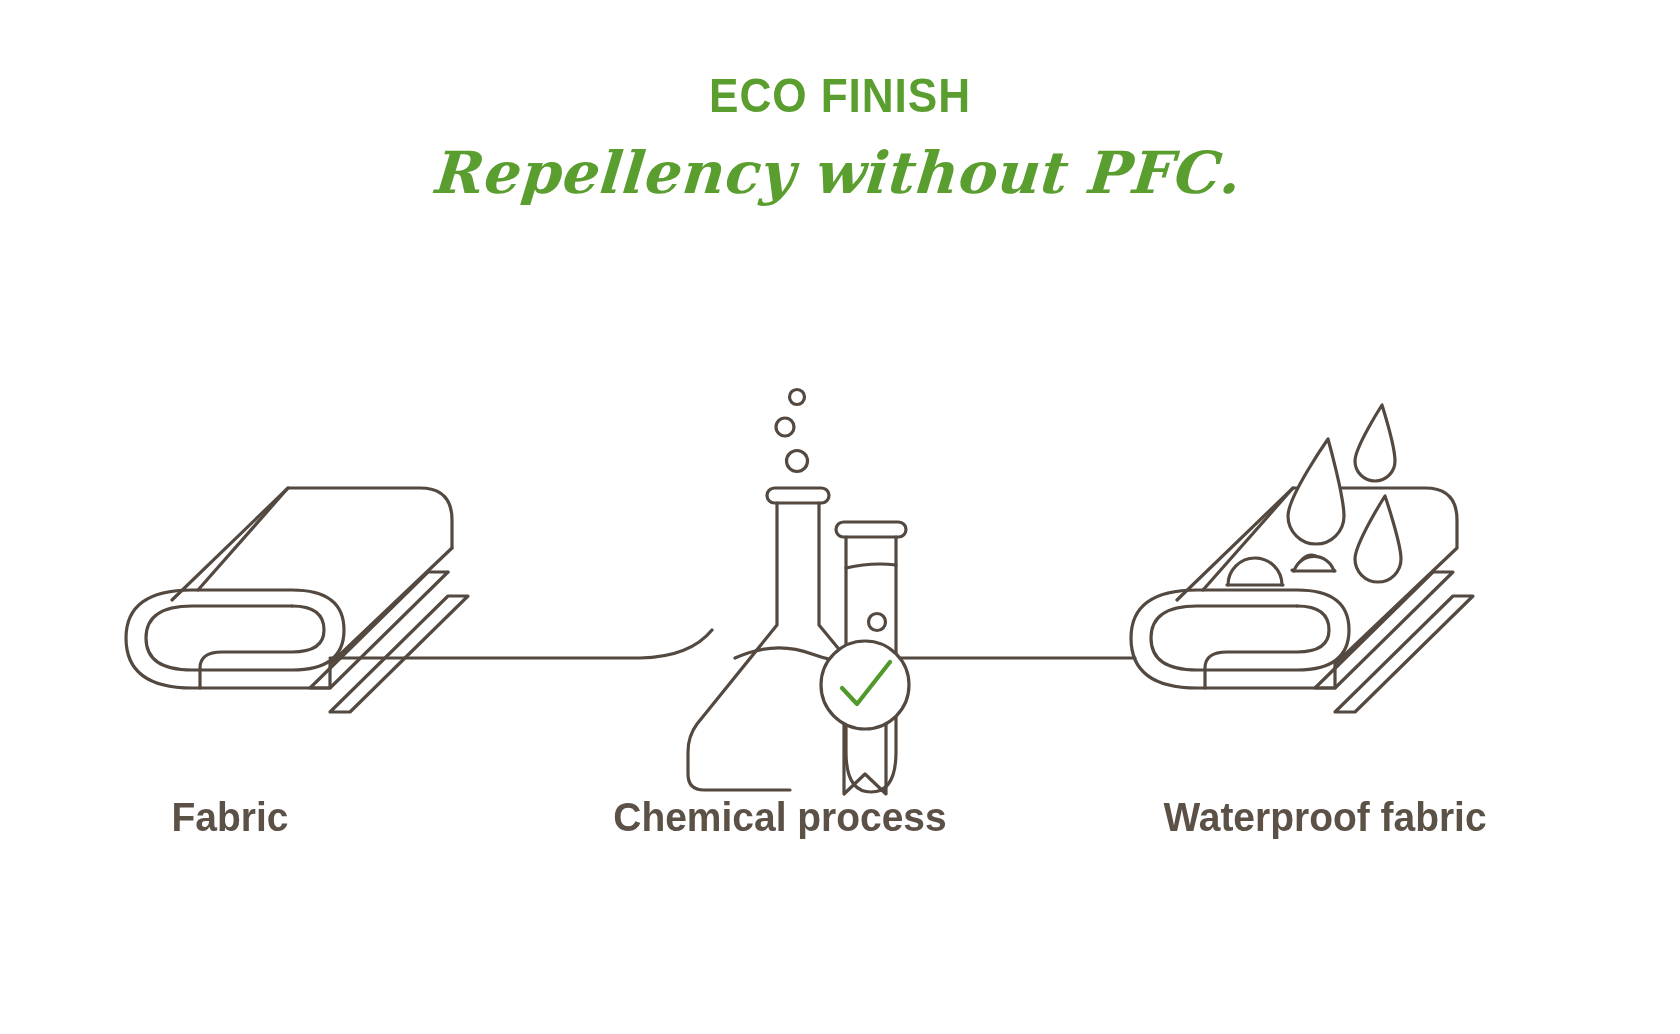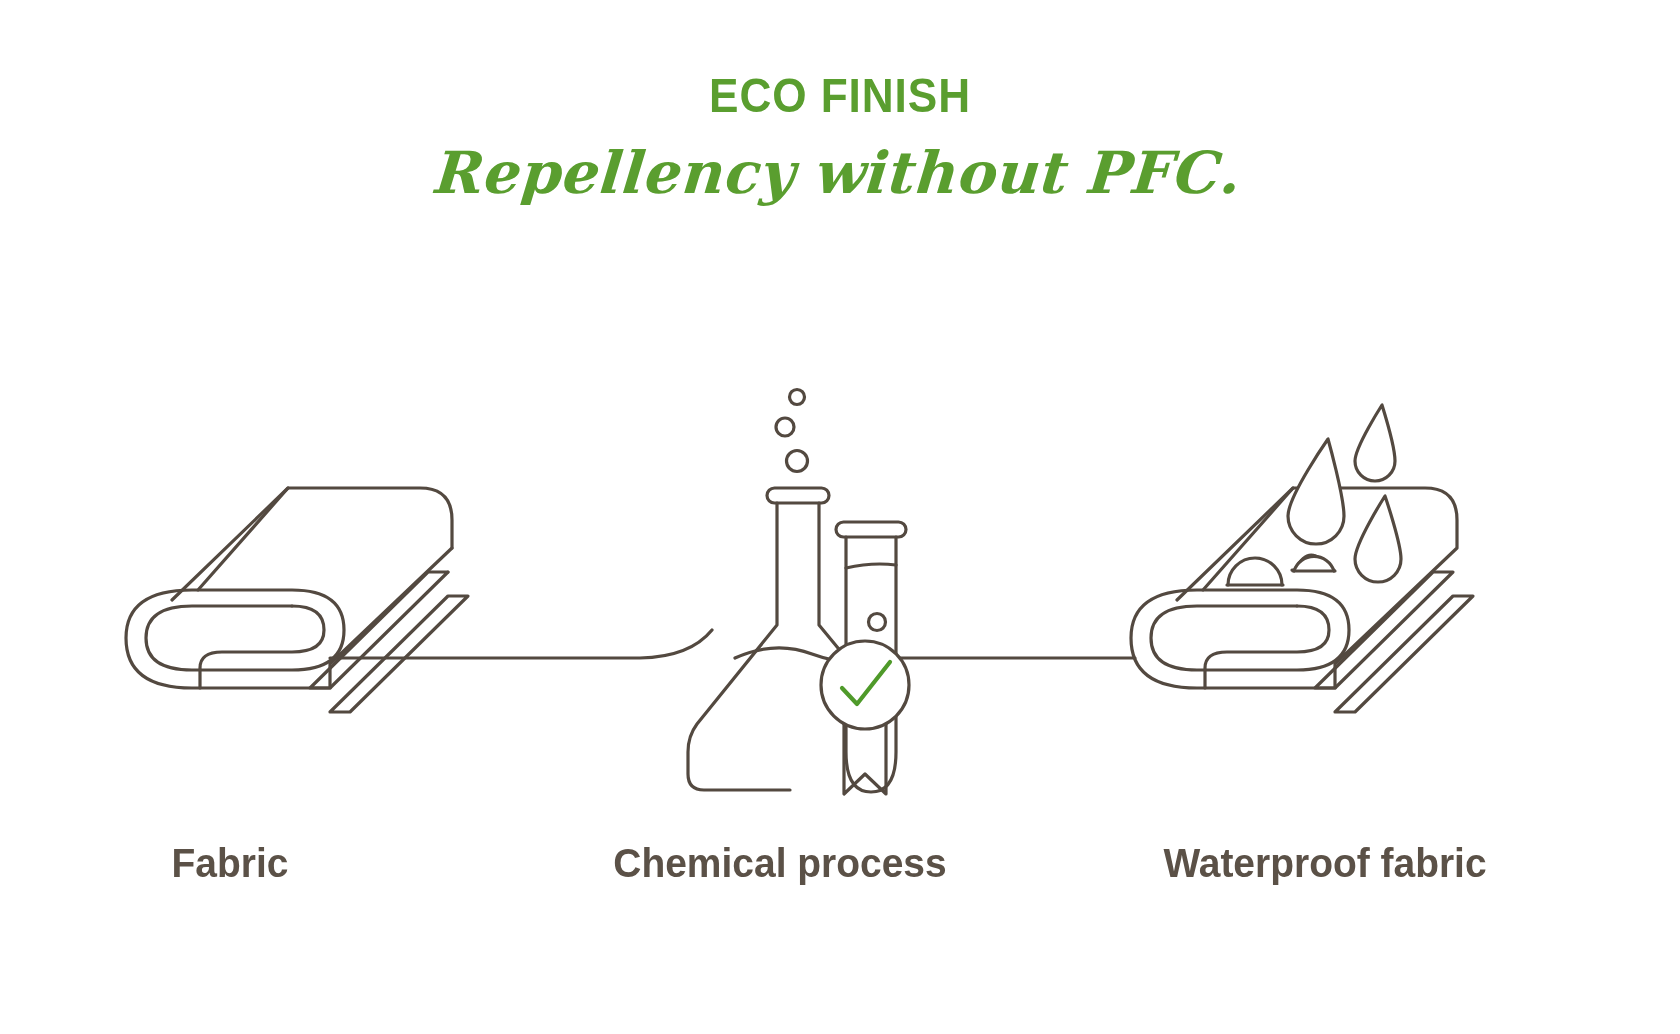--- a/index.html
+++ b/index.html
@@ -59,21 +59,21 @@
     left: 0;
     top: 300px;
     width: 1680px;
     height: 520px;
   }
 
   
   .labels {
     position: absolute;
     left: 0;
-    top: 840px;
+    top: 794px;
     width: 1400px;
     height: 90px;
   }
   .step-label {
     position: absolute;
     top: 0;
     font-family: "Liberation Sans", sans-serif;
     font-weight: bold;
     font-size: 41px;
     color: #5b5147;

